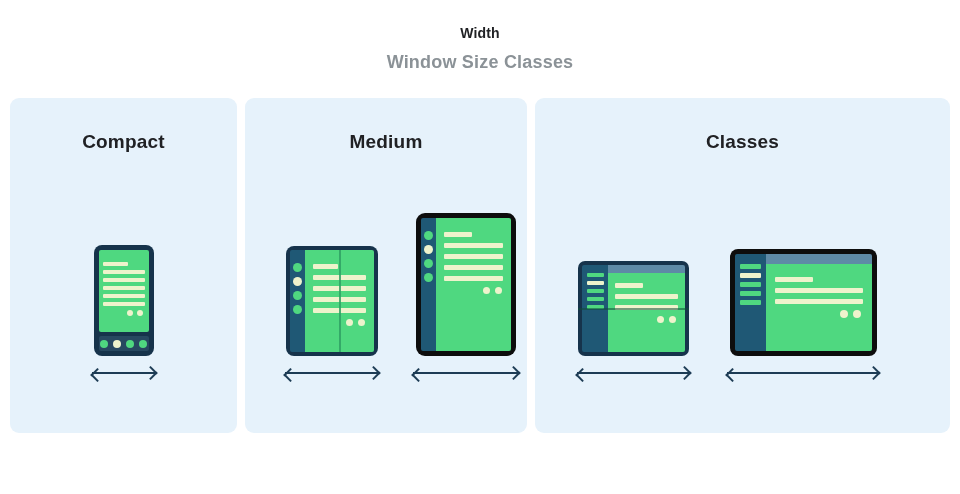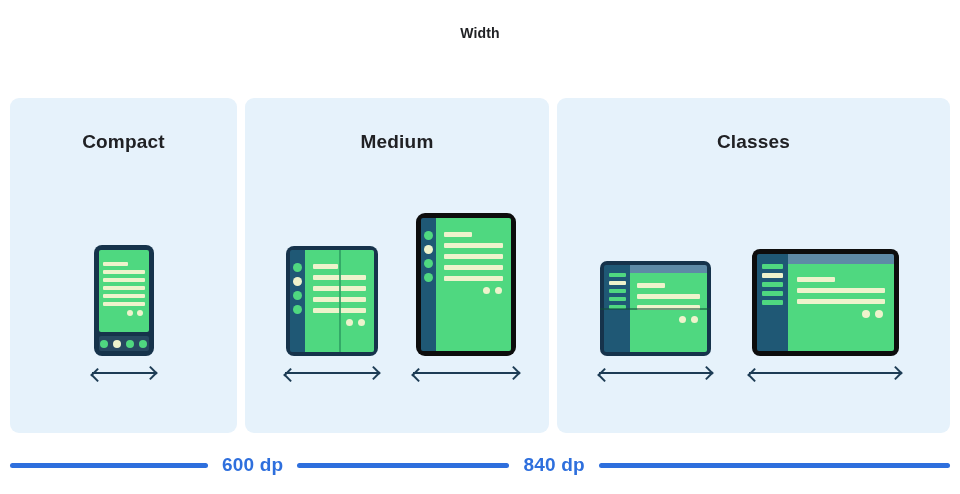--- a/index.html
+++ b/index.html
@@ -26,21 +26,21 @@
   
   .panels {
     position: absolute; top: 98px; left: 10px; width: 940px; height: 335px;
     display: flex; gap: 8px;
   }
   .panel {
     background: var(--panel-bg, #e6f2fb);
     border-radius: 9px; position: relative;
   }
   .panel-compact  { width: 227px; }
-  .panel-medium   { width: 304px; }
+  .panel-medium   { width: 282px; }
   .panel-expanded { flex: 1; }
   .panel-title {
     position: absolute; top: 33px; left: 0; right: 0; text-align: center;
     font-size: 19px; font-weight: bold; color: var(--title-black, #202124);
     letter-spacing: 0.2px;
   }
 
   
   .device-group {
     position: absolute; bottom: 59px;
@@ -172,20 +172,21 @@
     color: var(--accent-blue, #2e6fdd); letter-spacing: 0.2px; white-space: nowrap;
   }
 </style>
 </head>
 <body>
 
 <div class="canvas">
 
   <div class="header">
     <div class="title">Width</div>
+    <div class="subtitle">Window Size Classes</div>
   </div>
 
   <div class="panels">
 
     <div class="panel panel-compact">
       <div class="panel-title">Compact</div>
       <div class="device-group" style="left: 50%; transform: translateX(-50%); width: 64px;">
         <div class="phone">
           <div class="phone-screen">
             <div class="bar short"></div>
@@ -310,21 +311,14 @@
                 <div class="dot dot-cream"></div>
               </div>
             </div>
           </div>
         </div>
         <div class="arrow"></div>
       </div>
     </div>
   </div>
 
-  <div class="axis">
-    <div class="axis-line seg-1"></div>
-    <div class="axis-label">600 dp</div>
-    <div class="axis-line seg-2"></div>
-    <div class="axis-label">840 dp</div>
-    <div class="axis-line seg-3"></div>
-  </div>
 
 </div>
 
 </body></html>

